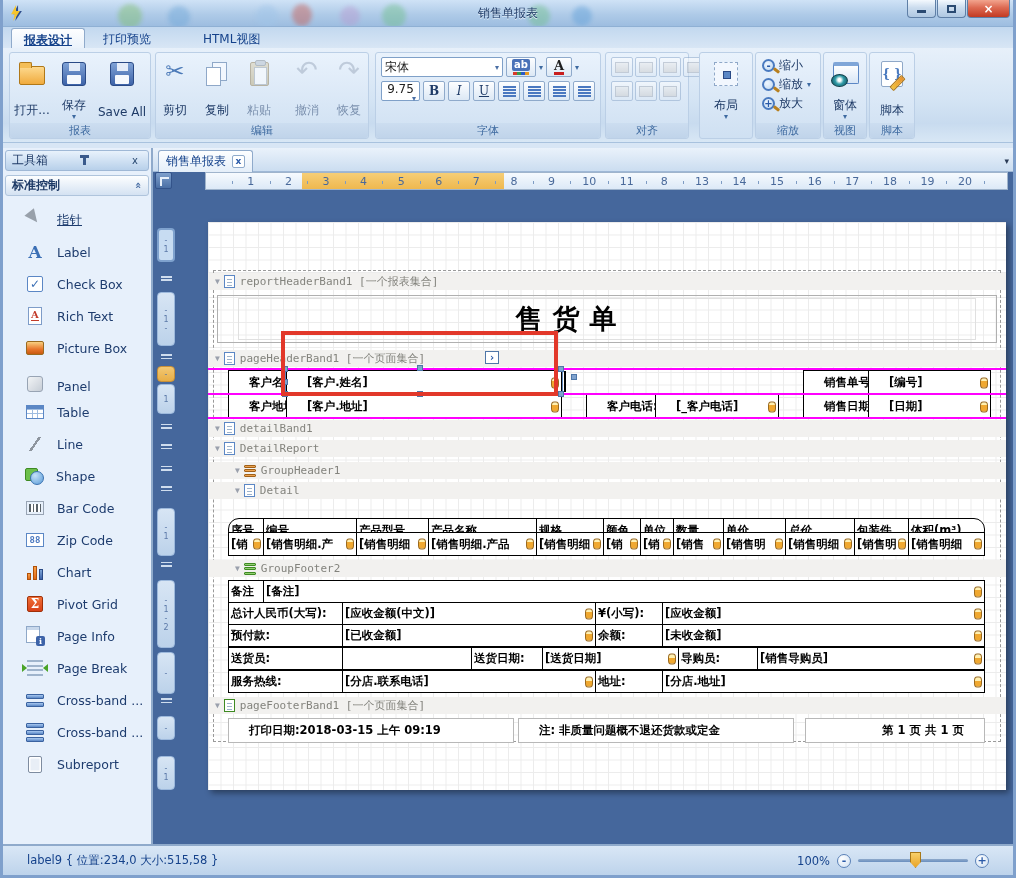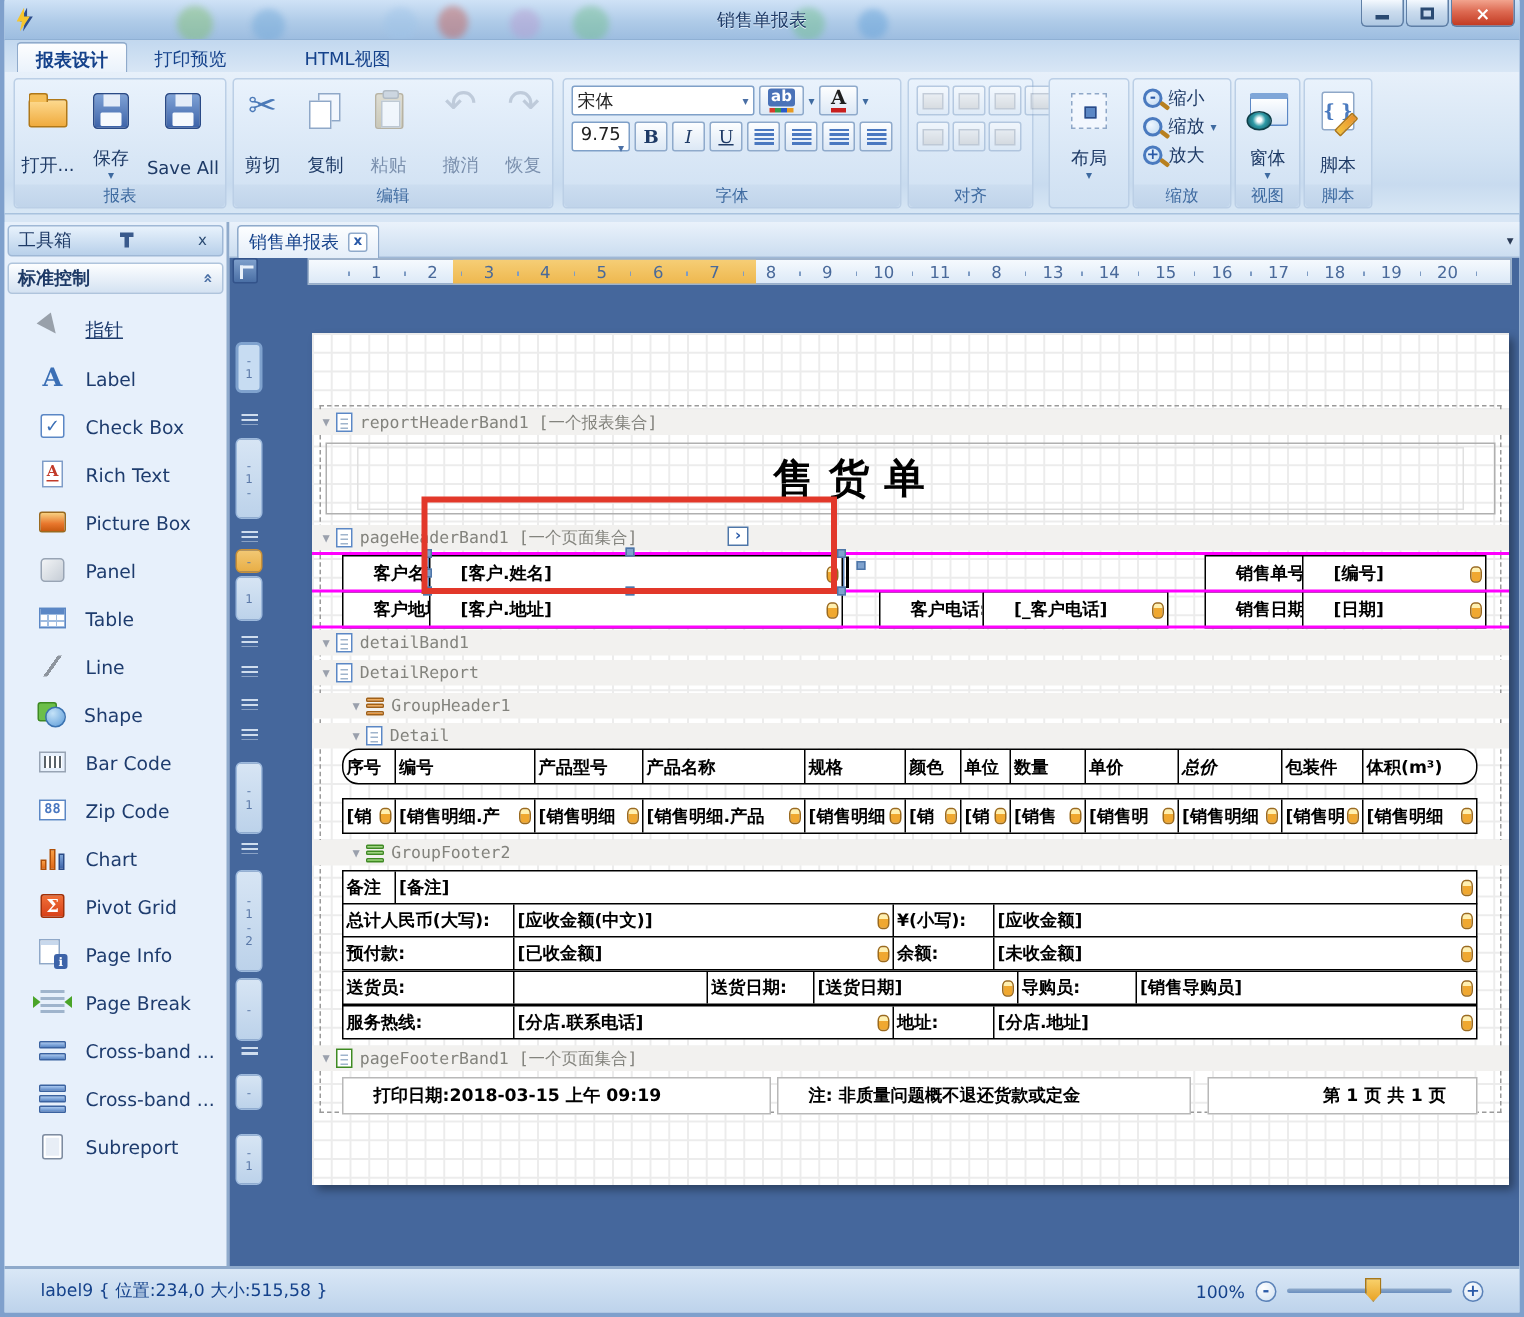--- a/index.html
+++ b/index.html
@@ -218,21 +218,21 @@
       <span class="wb">
           <span class="box"></span>
         </span>
       <span class="wb close">
           <span>×</span>
         </span>
     </span>
   </div>
 
   <div class="tabrow">
-    <span class="rtab active" style="left:8px;">报表设计</span>
+    <span class="rtab active" style="left:8px;text-decoration:underline;">报表设计</span>
     <span class="rtab" style="left:88px;">打印预览</span>
     <span class="rtab" style="left:188px;">HTML视图</span>
   </div>
 
   <div class="ribbon">
 
     <div class="rgroup" style="left:6px;width:142px;">
       <div class="rbtns">
         <div class="rbtn">
           <span class="ic-folder"></span>
@@ -433,21 +433,21 @@
           <span class="ti-rich"></span>
         </span>
         <span class="tlabel">Rich Text</span>
       </div>
     <div class="titem" style="top:186px;">
         <span class="ti">
           <span class="ti-pic"></span>
         </span>
         <span class="tlabel">Picture Box</span>
       </div>
-    <div class="titem" style="top:218px;">
+    <div class="titem" style="top:218px;align-items:flex-end;">
         <span class="ti">
           <span class="ti-panel"></span>
         </span>
         <span class="tlabel">Panel</span>
       </div>
     <div class="titem" style="top:250px;">
         <span class="ti">
           <span class="ti-table"></span>
         </span>
         <span class="tlabel">Table</span>
@@ -693,21 +693,21 @@
             <i></i>
           </span>
         <span>GroupHeader1</span>
       </div>
       <div class="strip ind" style="top:260px;">
         <span class="tri">▼</span>
         <span class="bi"></span>
         <span>Detail</span>
       </div>
 
-      <div class="trow" style="top:277px;border-radius:11px;">
+      <div class="trow" style="top:296px;border-radius:11px;">
         <div style="width:35px;">序号</div>
         <div style="width:93px;">编号</div>
         <div style="width:72px;">产品型号</div>
         <div style="width:108px;">产品名称</div>
         <div style="width:67px;">规格</div>
         <div style="width:37px;">颜色</div>
         <div style="width:33px;">单位</div>
         <div style="width:50px;">数量</div>
         <div style="width:62px;">单价</div>
         <div style="width:69px;font-style:italic;">总价</div>

